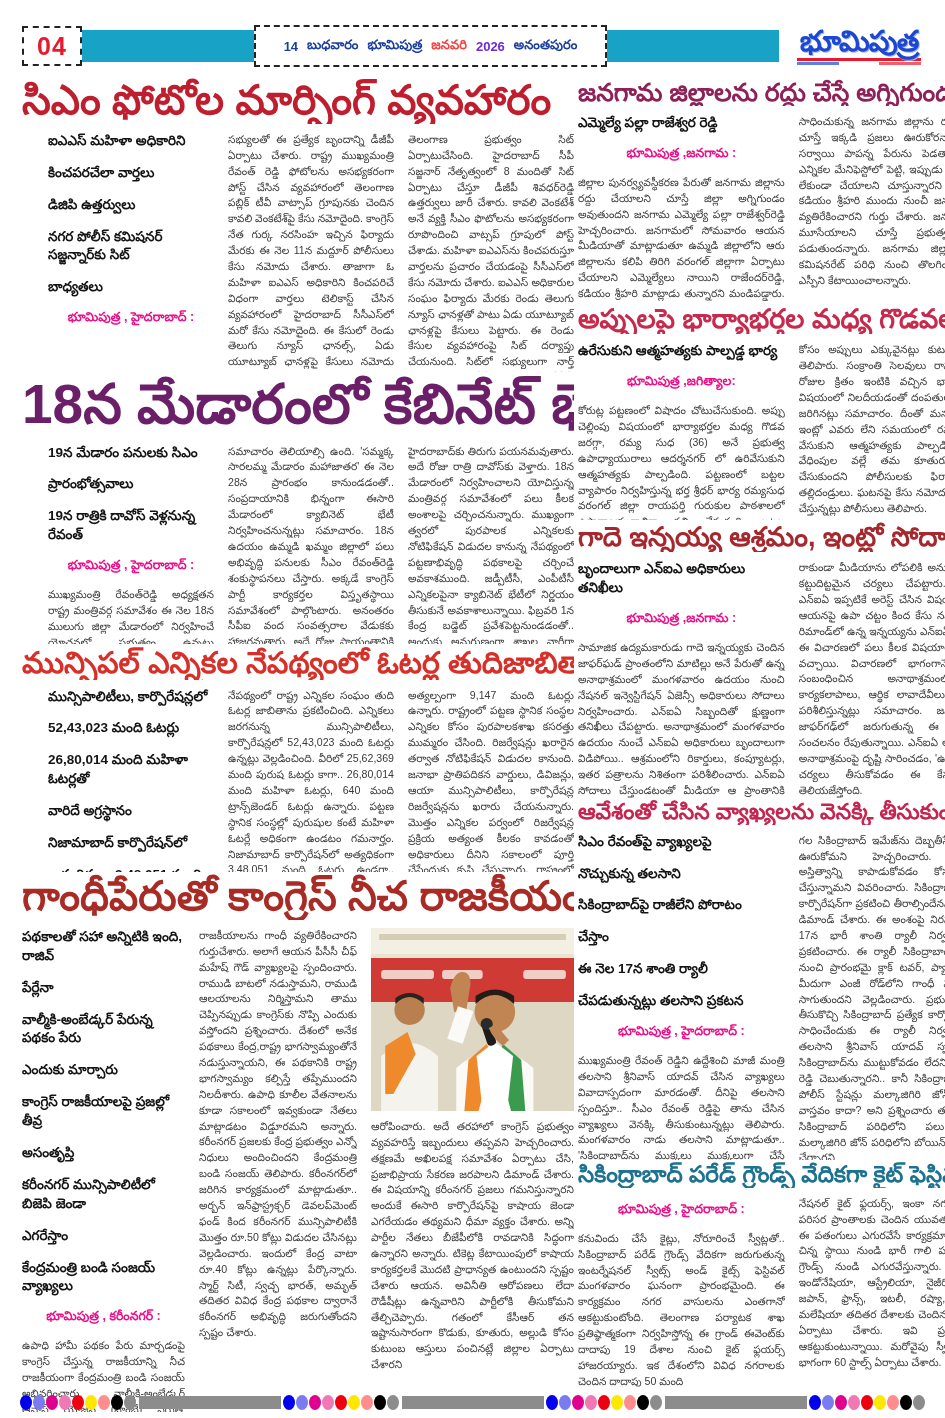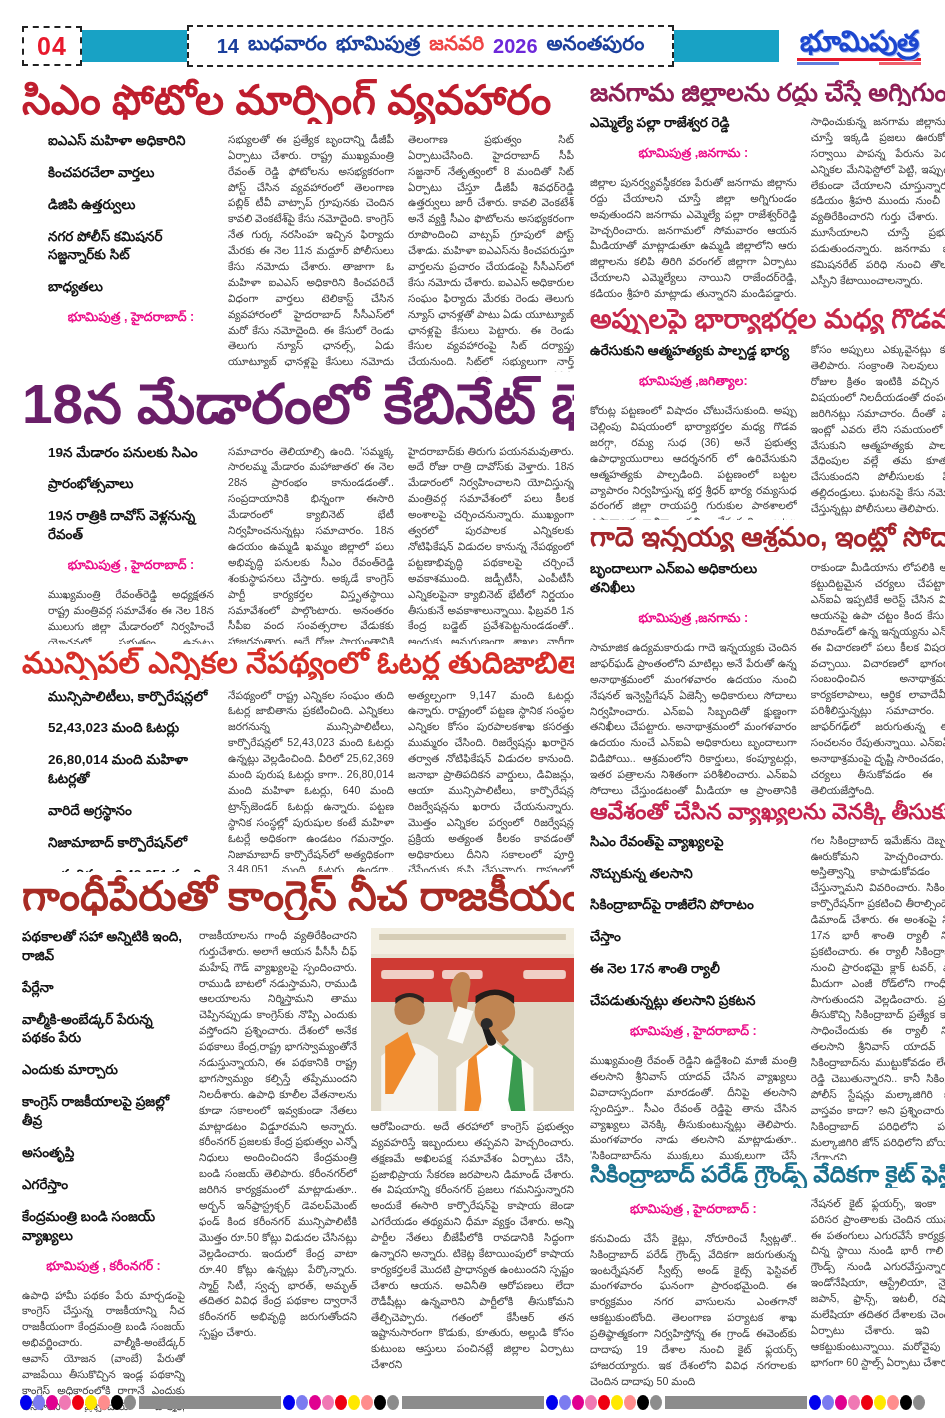--- a/index.html
+++ b/index.html
@@ -5,30 +5,30 @@
   html,body{margin:0;padding:0;background:#ffffff;}
   .page{position:relative;width:945px;height:1418px;background:#ffffff;overflow:hidden;
         font-family:"Liberation Sans","DejaVu Sans",sans-serif;}
   
   .masthead{display:flex;align-items:center;margin:24px 16px 8px 22px;height:44px;}
   .pagenum-box{border:2px dashed #222;background:#fff;width:56px;height:36px;flex:0 0 auto;
                display:flex;align-items:center;justify-content:center;
                font-size:25px;font-weight:bold;letter-spacing:1px;}
   .mast-bar{flex:1;height:32px;display:flex;align-items:center;justify-content:center;margin:0 10px 0 0;}
   .dateline-box{border:2px dashed #222;background:#fff;height:38px;padding:0 28px;
-                display:flex;align-items:center;gap:9px;font-weight:bold;font-size:20px;white-space:nowrap;}
+                display:flex;align-items:center;gap:9px;font-weight:bold;font-size:13px;white-space:nowrap;}
   .logo-wrap{width:140px;flex:0 0 auto;text-align:center;position:relative;}
   .logo-text{font-size:29px;font-weight:bold;letter-spacing:-1px;line-height:1;
              text-shadow:1px 1px 0 #9db7f0;}
   .logo-underline{height:3px;background:#e8192c;margin:2px 8px 1px 8px;}
   .logo-taglines{display:flex;justify-content:space-between;margin:0 8px;}
   .logo-taglines i{display:block;height:3px;width:42px;background:#1d47cf;opacity:.7;}
   .logo-taglines i.red{background:#e8192c;}
   
-  .content{display:grid;grid-template-columns:552px 1fr;gap:16px;padding:0 16px 0 22px;}
+  .content{display:grid;grid-template-columns:552px 1fr;gap:4px;padding:0 16px 0 22px;}
   .story{overflow:hidden;}
   .headline{font-weight:bold;line-height:1.12;margin:2px 0 8px;white-space:nowrap;overflow:hidden;}
   .story-body{display:grid;gap:14px;}
   .cols3{grid-template-columns:1fr 1fr 1fr;margin-left:26px;}
   .cols3-photo{grid-template-columns:163px 158px 1fr;}
   .cols2{grid-template-columns:1fr 1fr;}
   .subhead{font-size:13.5px;font-weight:bold;color:#141414;margin:0 0 13px;line-height:1.4;}
   .byline{color:#ec0f8a;font-weight:bold;font-size:12.5px;text-align:center;margin:6px 0 12px;}
   .body-text{font-size:10.6px;line-height:1.5;color:#3a3a3a;text-align:justify;margin:0;}
   .col{overflow:hidden;}
@@ -133,20 +133,21 @@
       <article class="story a-l4">
         <h2 class="headline" style="color: rgb(168, 44, 37);">గాంధీపేరుతో కాంగ్రెస్ నీచ రాజకీయం</h2>
         <div class="story-body cols3-photo">
           <div class="col">
             <div class="subhead">పథకాలతో సహా అన్నిటికి ఇంది, రాజివ్</div>
             <div class="subhead">పేర్లేనా</div>
             <div class="subhead">వాల్మీకి-అంబేడ్కర్ పేరున్న పథకం పేరు</div>
             <div class="subhead">ఎందుకు మార్చారు</div>
             <div class="subhead">కాంగ్రెస్ రాజకీయాలపై ప్రజల్లో తీవ్ర</div>
             <div class="subhead">అసంతృప్తి</div>
+            <div class="subhead">కరీంనగర్ మున్సిపాలిటీలో బిజెపి జెండా</div>
             <div class="subhead">ఎగరేస్తాం</div>
             <div class="subhead">కేంద్రమంత్రి బండి సంజయ్ వ్యాఖ్యలు</div>
             <div class="byline">భూమిపుత్ర , కరీంనగర్ :</div>
             <p class="body-text">ఉపాధి హామీ పథకం పేరు మార్చడంపై కాంగ్రెస్ చేస్తున్న రాజకీయాన్ని నీచ రాజకీయంగా కేంద్రమంత్రి బండి సంజయ్ అభివర్ణించారు. వాల్మీకి-అంబేడ్కర్ ఆవాస్ యోజన (వాంబే) పేరుతో వాజపేయి తీసుకొచ్చిన ఇండ్ల పథకాన్ని కాంగ్రెస్ అధికారంలోకి రాగానే ఎందుకు తీసేశారని ప్రశ్నించారు. వాల్మీకి, అంబేడ్కర్ పేర్లు తొలగించి ఇందిరా ఆవాస్ యోజనగా ఎందుకు మార్చారని, ఇది ఆ మహానుభావులను అవమానించడం కాదా అని విమర్శించారు. అలాగే గతంలో ఎన్టీఆర్ టెర్మినల్‌గా ఉన్న హైదరాబాద్ విమానాశ్రయ టెర్మినల్ పేరును తీసేసి రాజీవ్ గాంధీ ఇంటర్నేషనల్ ఎయిర్‌పోర్టుగా ఎందుకు మార్చారని బండి సంజయ్ ప్రశ్నించారు. కాంగ్రెస్ నేతలపై తీవ్ర విమర్శలు గుప్పించిన ఆయన.. గాంధీ పేరును వాడుకున్నారే తప్ప మహాత్మా గాంధీ కలలు కన్న గ్రామ స్వరాజ్యాన్ని కాంగ్రెస్ నేతలు పాతరేసి ఆయన ఆత్మను క్షోభకు గురిచేశారని ఆరోపించారు. వారసత్వ</p>
           </div>
           <p class="col body-text">రాజకీయాలను గాంధీ వ్యతిరేకించారని గుర్తుచేశారు. అలాగే ఆయన పీసీసీ చీఫ్ మహేష్ గౌడ్ వ్యాఖ్యలపై స్పందించారు. రాముడి బాటలో నడుస్తామని, రాముడి ఆలయాలను నిర్మిస్తామని తాము చెప్పినప్పుడు కాంగ్రెస్‌కు నొప్పి ఎందుకు వస్తోందని ప్రశ్నించారు. దేశంలో అనేక పథకాలు కేంద్ర,రాష్ట్ర భాగస్వామ్యంతోనే నడుస్తున్నాయని, ఈ పథకానికి రాష్ట్ర భాగస్వామ్యం కల్పిస్తే తప్పేముందని నిలదీశారు. ఉపాధి కూలీల వేతనాలను కూడా సకాలంలో ఇవ్వకుండా నేతలు మాట్లాడటం విడ్డూరమని అన్నారు. కరీంనగర్ ప్రజలకు కేంద్ర ప్రభుత్వం ఎన్నో నిధులు అందించిందని కేంద్రమంత్రి బండి సంజయ్ తెలిపారు. కరీంనగర్‌లో జరిగిన కార్యక్రమంలో మాట్లాడుతూ.. అర్బన్ ఇన్‌ఫ్రాస్ట్రక్చర్ డెవలప్‌మెంట్ ఫండ్ కింద కరీంనగర్ మున్సిపాలిటీకి మొత్తం రూ.50 కోట్లు విడుదల చేసినట్లు వెల్లడించారు. ఇందులో కేంద్ర వాటా రూ.40 కోట్లు ఉన్నట్లు పేర్కొన్నారు. స్మార్ట్ సిటీ, స్వచ్ఛ భారత్, అమృత్ తదితర వివిధ కేంద్ర పథకాల ద్వారానే కరీంనగర్ అభివృద్ధి జరుగుతోందని స్పష్టం చేశారు.</p>
           <div class="col">
             <div class="photo-frame">
               <svg width="100%" height="100%" viewBox="0 0 200 183" preserveAspectRatio="none">
                 <rect x="0" y="0" width="200" height="183" fill="#e9e3d4"></rect>

